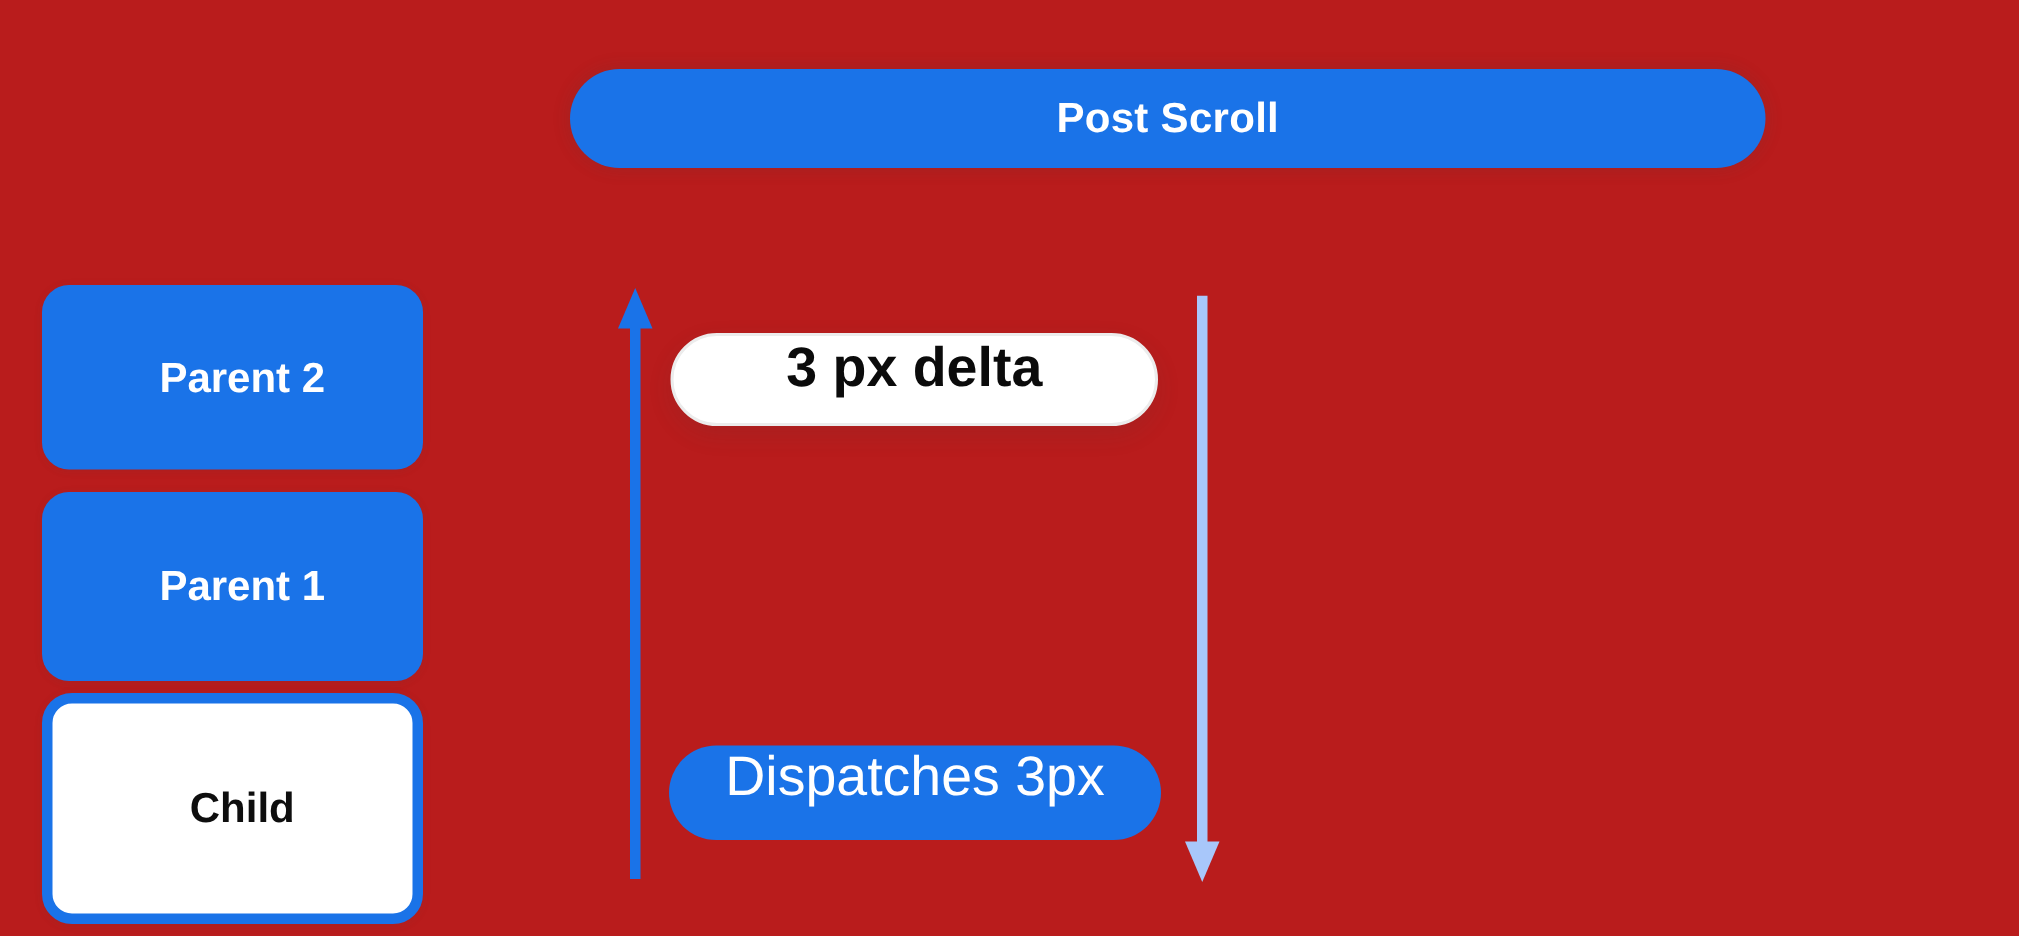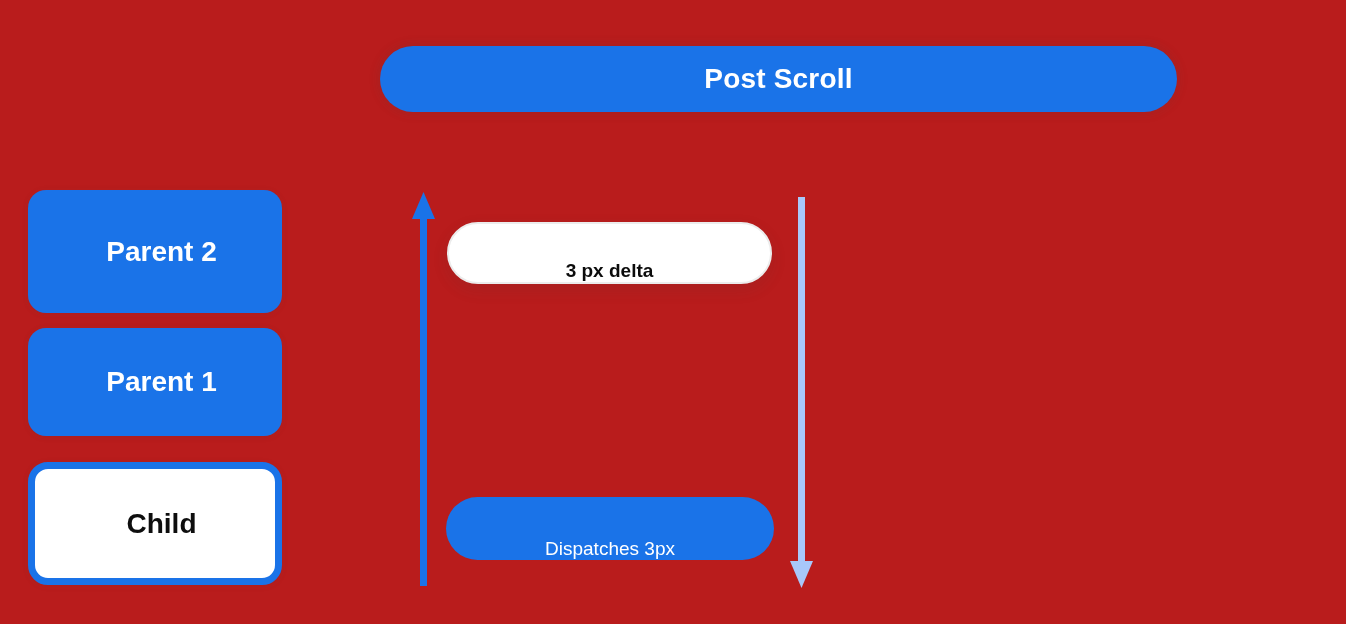--- a/index.html
+++ b/index.html
@@ -44,42 +44,42 @@
     box-sizing: border-box;
     box-shadow: 0 1px 6px rgba(60, 64, 67, 0.10);
     padding-left: 13px;
   }
   .node-blue {
     background: #1A73E8;
     color: #ffffff;
     border-radius: 18px;
   }
   .node-parent-2 { top: 190px; height: 123px; }
-  .node-parent-1 { top: 328px; height: 108px; }
+  .node-parent-1 { top: 328px; height: 126px; }
   .node-child {
     top: 462px;
-    height: 123px;
+    height: 154px;
     background: #ffffff;
     color: #0E0E0E;
     border: 7px solid #1A73E8;
     border-radius: 20px;
     font-weight: 600;
   }
   .arrow-svg {
     position: absolute;
     display: block;
   }
   .arrow-up { left: 409px; top: 192px; }
   .arrow-down { left: 787px; top: 197px; }
   .pill {
     position: absolute;
     display: flex;
-    align-items: flex-end;
+    align-items: flex-start;
     justify-content: center;
-    font-size: 19px;
+    font-size: 37px;
     box-sizing: border-box;
   }
   .pill-delta {
     left: 447px;
     top: 222px;
     width: 325px;
     height: 62px;
     background: #ffffff;
     border: 2px solid #ececec;
     border-radius: 31px;

